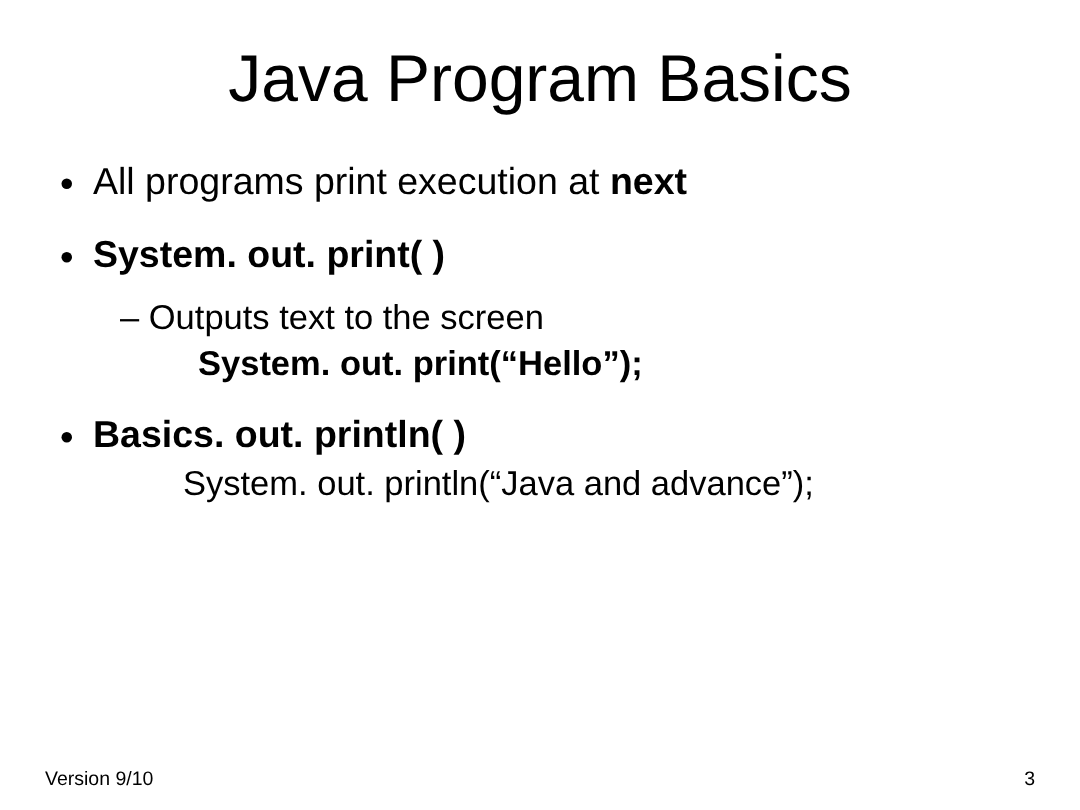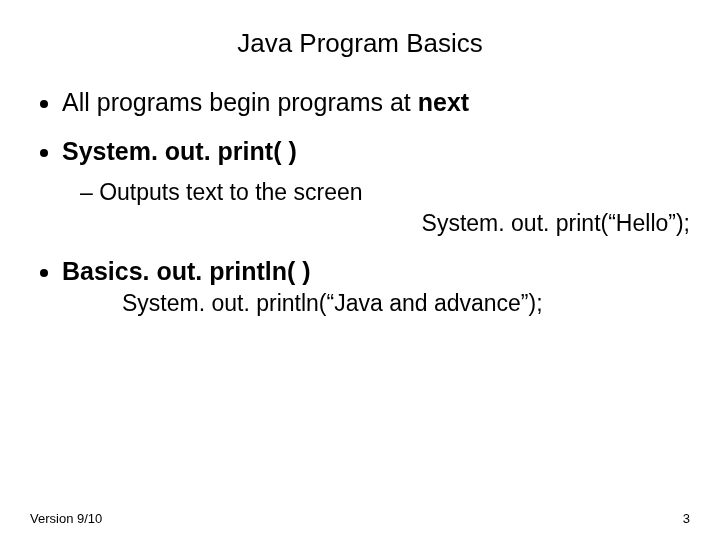--- a/index.html
+++ b/index.html
@@ -14,21 +14,21 @@
   }
   .slide {
     position: relative;
     width: 720px;
     height: 540px;
     box-sizing: border-box;
     padding: 20px 30px 0 30px;
   }
   .title {
     text-align: center;
-    font-size: 26px;
+    font-size: 44px;
     font-weight: 400;
     margin: 8px 0 28px 0;
   }
   ul.top {
     list-style: disc;
     padding-left: 32px;
     margin: 0;
   }
   ul.top > li {
     font-size: 25px;
@@ -46,24 +46,23 @@
     margin-bottom: 2px;
     line-height: 1.3;
     text-indent: -16px;
     padding-left: 16px;
   }
   ul.sub > li::before {
     content: "– ";
   }
   .code-line {
     font-size: 23px;
-    font-weight: 400;
+    font-weight: 700;
     margin-left: 70px;
     margin-top: 2px;
-    text-align: right;
   }
   .code-line-2 {
     font-size: 23px;
     font-weight: 400;
     margin-left: 60px;
     margin-top: 2px;
   }
   .bold { font-weight: 700; }
   .footer {
     position: absolute;
@@ -78,21 +77,21 @@
 </head>
 <body>
 
 <div class="slide">
 
   <div class="title">Java Program Basics</div>
 
   <ul class="top">
 
     <li>
-      <span>All programs begin programs at </span><span class="bold">next</span>
+      <span>All programs print execution at </span><span class="bold">next</span>
     </li>
 
     <li class="bold">
       <span>System. out. print( )</span>
       <ul class="sub">
         <li style="font-weight:400;">Outputs text to the screen</li>
       </ul>
       <div class="code-line">System. out. print(“Hello”);</div>
     </li>
 

